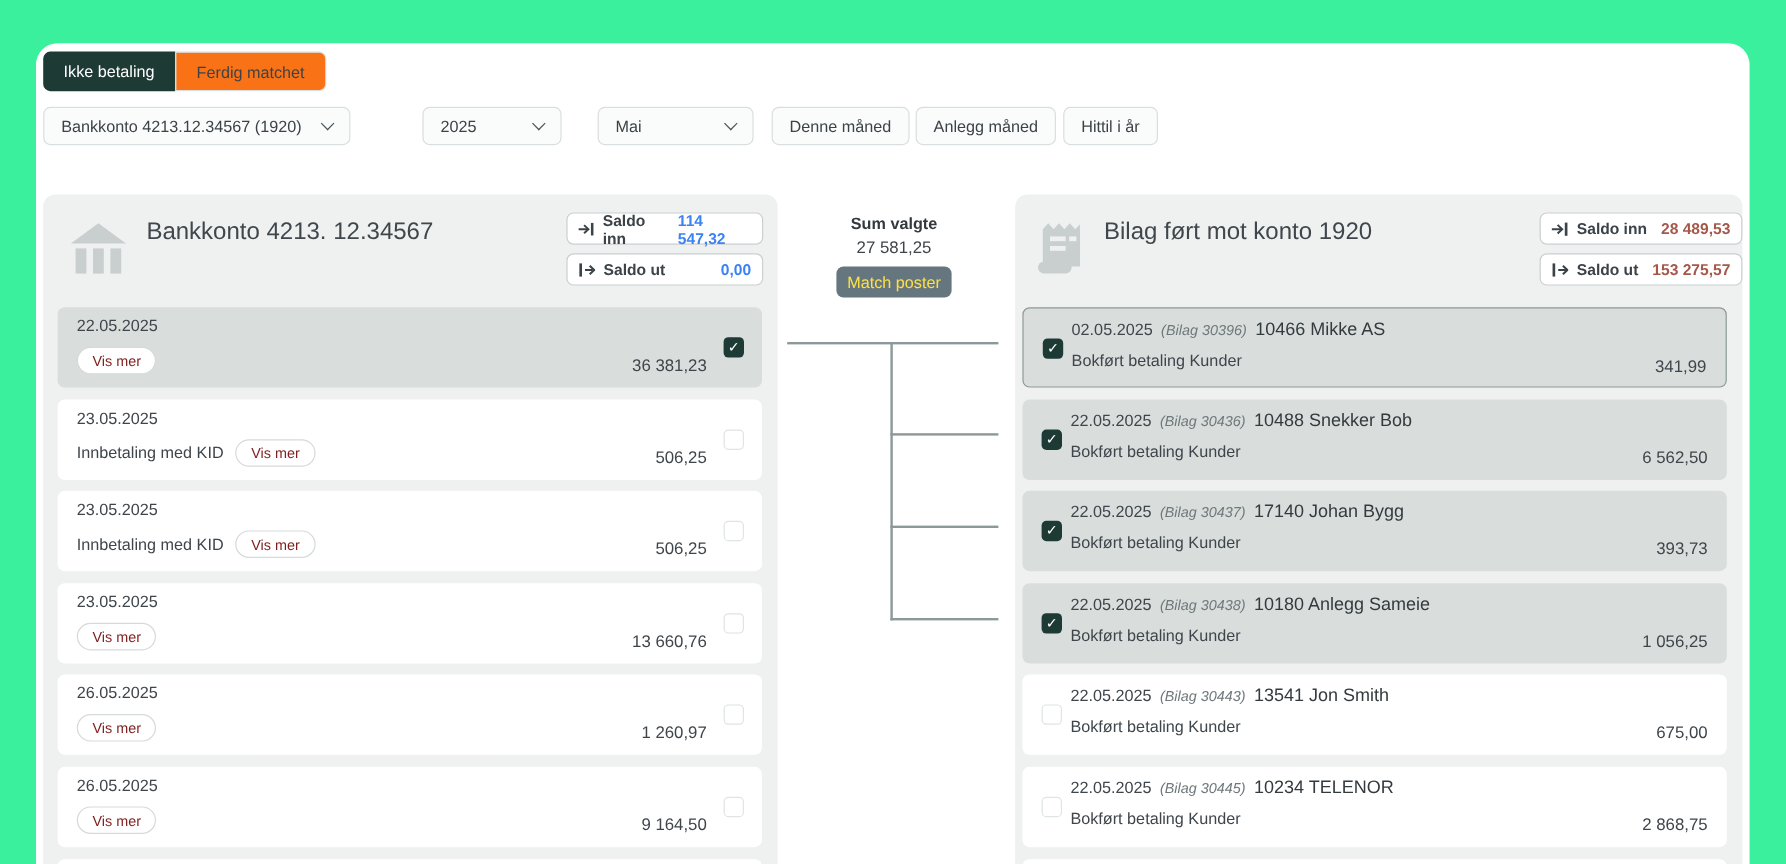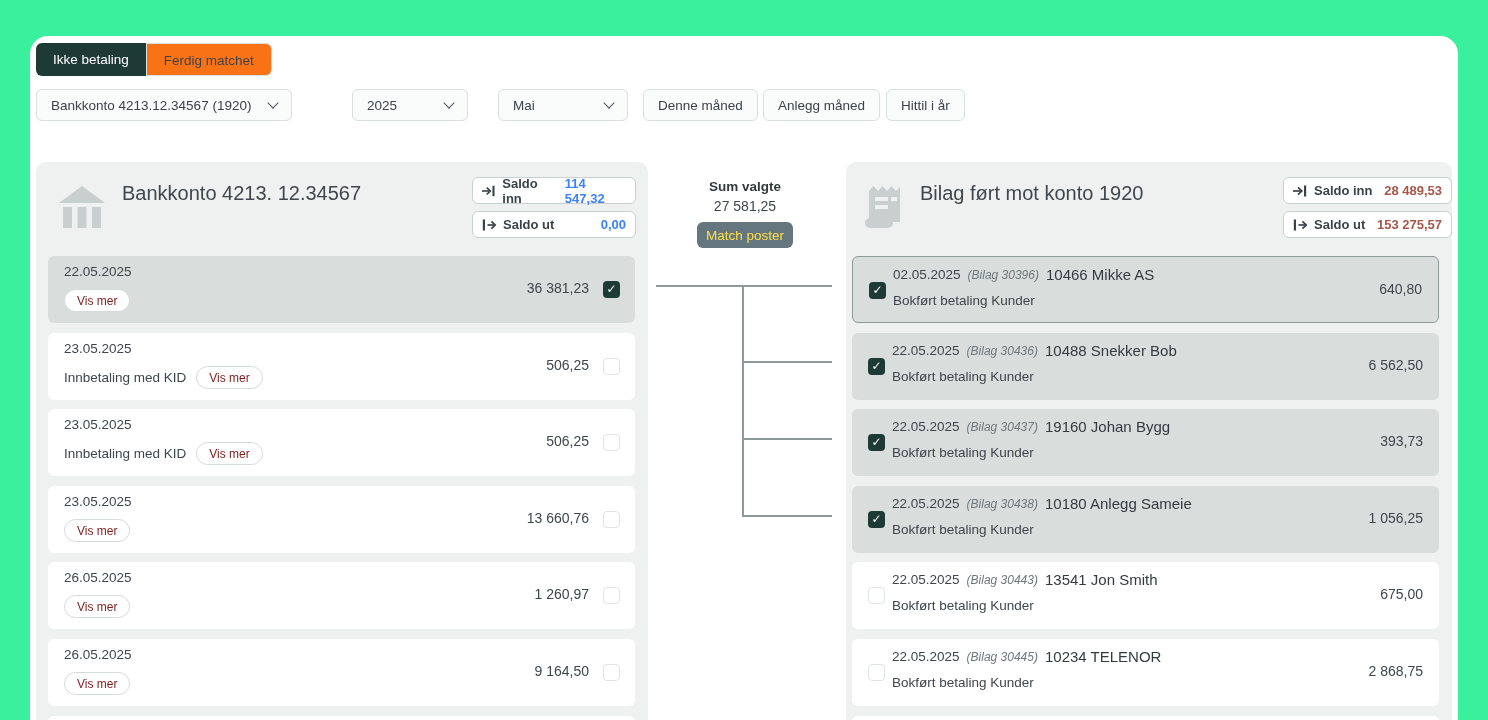--- a/index.html
+++ b/index.html
@@ -37,21 +37,21 @@
   .row{position:absolute;width:587px;height:67px;background:#ffffff;border-radius:6px;box-sizing:border-box;z-index:2;}
   .row.sel-bg{background:#d9dedc;}
   .row.focus{border:1px solid #8e9999;}
   .rowL{left:48px;}
   .rowR{left:852px;}
   .rdate{position:absolute;left:16px;top:8px;font-size:13.5px;color:#3f464b;}
   .rline2{position:absolute;left:16px;top:33px;display:flex;align-items:center;gap:10px;}
   .rdesc{font-size:13.5px;color:#3f464b;}
   .chip{height:23px;box-sizing:border-box;background:#ffffff;border:1px solid #d5dadb;border-radius:12px;
        padding:0 12px;font-size:12px;color:#7f1d1d;display:flex;align-items:center;cursor:pointer;font-family:inherit;}
-  .amt{position:absolute;top:24px;font-size:14px;color:#3f464b;}
+  .amt{position:absolute;top:40px;font-size:14px;color:#3f464b;}
   .rowL .amt{right:46px;}
   .rowR .amt{right:16px;}
   .cb{position:absolute;width:17px;height:17px;box-sizing:border-box;border-radius:4px;cursor:pointer;}
   .cb.off{background:#ffffff;border:1px solid #dfe4e4;}
   .cb.on{background:#1d3a34;color:#ffffff;font-size:12px;line-height:17px;text-align:center;font-weight:bold;}
   .rowL .cb{right:15px;top:25px;}
   .rowR .cb{left:16px;top:25px;}
   .rline1{position:absolute;left:40px;top:9px;display:flex;align-items:center;gap:7px;white-space:nowrap;}
   .rline1 .d{font-size:13.5px;color:#3f464b;}
   .rline1 .bilag{font-size:12px;font-style:italic;color:#6e787b;}
@@ -210,38 +210,38 @@
   </div>
 
   <div class="row rowR sel-bg focus" style="top:256px;">
     <div class="cb on">✓</div>
     <div class="rline1">
       <span class="d">02.05.2025</span>
       <span class="bilag">(Bilag 30396)</span>
       <span class="cust">10466 Mikke AS</span>
     </div>
     <div class="rdesc2">Bokført betaling Kunder</div>
-    <div class="amt">640,80</div>
+    <div class="amt">341,99</div>
   </div>
   <div class="row rowR sel-bg" style="top:333px;">
     <div class="cb on">✓</div>
     <div class="rline1">
       <span class="d">22.05.2025</span>
       <span class="bilag">(Bilag 30436)</span>
       <span class="cust">10488 Snekker Bob</span>
     </div>
     <div class="rdesc2">Bokført betaling Kunder</div>
     <div class="amt">6 562,50</div>
   </div>
   <div class="row rowR sel-bg" style="top:409px;">
     <div class="cb on">✓</div>
     <div class="rline1">
       <span class="d">22.05.2025</span>
       <span class="bilag">(Bilag 30437)</span>
-      <span class="cust">19160 Johan Bygg</span>
+      <span class="cust">17140 Johan Bygg</span>
     </div>
     <div class="rdesc2">Bokført betaling Kunder</div>
     <div class="amt">393,73</div>
   </div>
   <div class="row rowR sel-bg" style="top:486px;">
     <div class="cb on">✓</div>
     <div class="rline1">
       <span class="d">22.05.2025</span>
       <span class="bilag">(Bilag 30438)</span>
       <span class="cust">10180 Anlegg Sameie</span>

